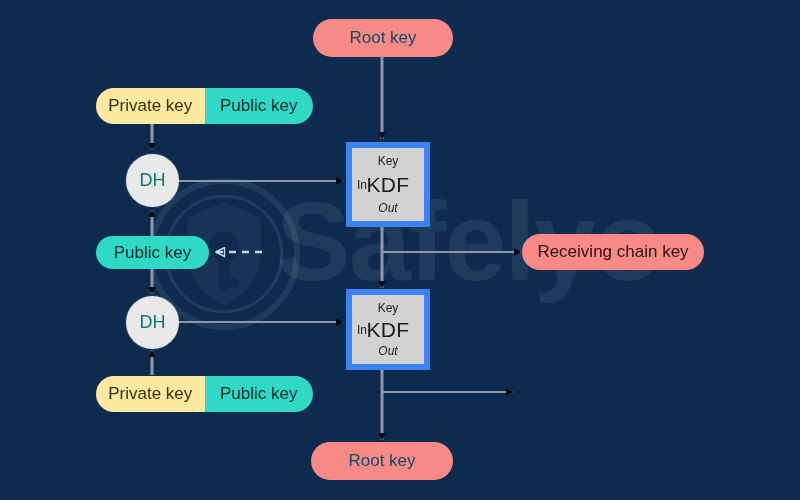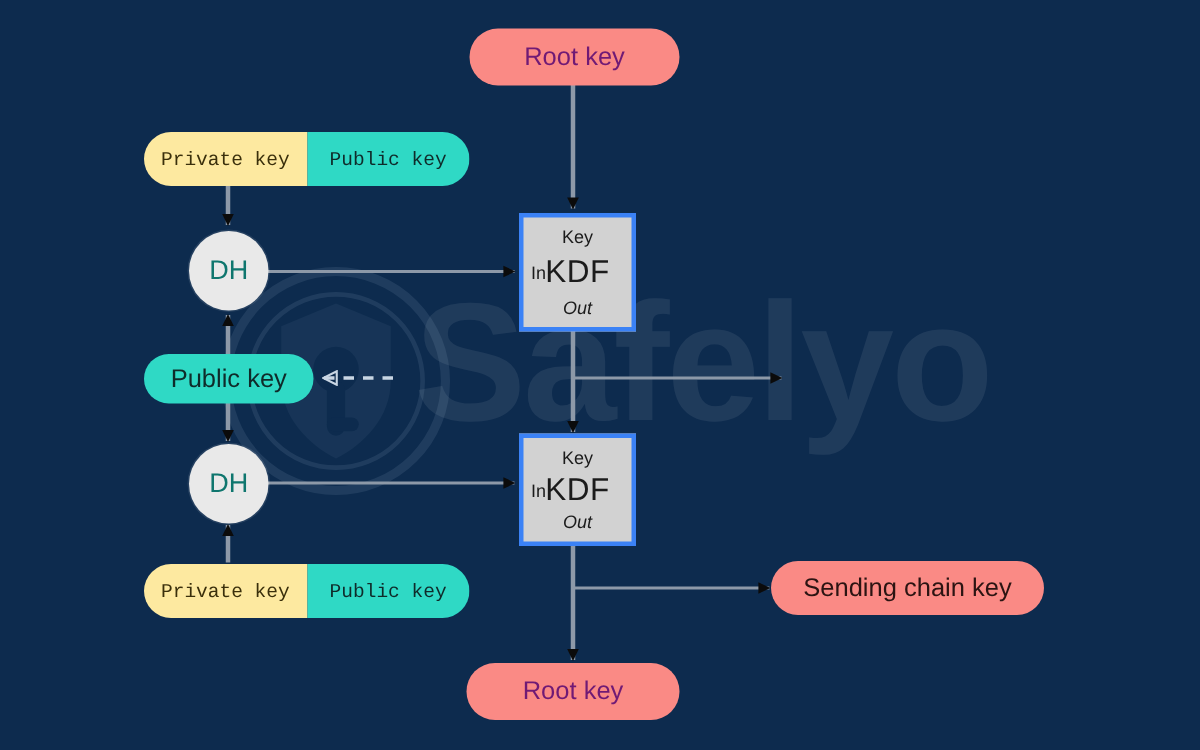--- a/index.html
+++ b/index.html
@@ -66,43 +66,42 @@
     border-radius: 999px;
     display: flex;
     align-items: center;
     justify-content: center;
     font-size: 17px;
     color: #1a1a1a;
     white-space: nowrap;
   }
   .pill-root {
     background: #fa8a85;
-    color: #701a75;
+    color: #0c4a6e;
   }
   .pill-chain {
     background: #fa8a85;
     color: #2b1412;
   }
   .pill-public {
     background: #2fd9c5;
     color: #0f2b2a;
   }
   .pill-split {
     display: flex;
     overflow: hidden;
     border-radius: 999px;
   }
   .half {
     flex: 1 1 50%;
     display: flex;
     align-items: center;
     justify-content: center;
-    font-size: 13px;
+    font-size: 17px;
     white-space: nowrap;
-    font-family: Liberation Mono, monospace;
   }
   .half-private {
     background: #fde9a0;
     color: #3a2f0b;
   }
   .half-public {
     background: #2fd9c5;
     color: #0f2b2a;
   }
 
@@ -112,21 +111,21 @@
     display: flex;
     align-items: center;
     justify-content: center;
     font-size: 18px;
     color: #0f766e;
     box-shadow: 0 0 0 1px rgba(255,255,255,0.10);
   }
 
   .kdf {
     background: #d2d2d2;
-    border: 3px solid #3b82f6;
+    border: 6px solid #3b82f6;
     position: absolute;
     z-index: 2;
   }
   .kdf .kdf-main {
     position: absolute;
     left: 0;
     right: 0;
     top: 50%;
     transform: translateY(-50%);
     text-align: center;
@@ -229,38 +228,38 @@
     <div class="kdf-key">Key</div>
     <div class="kdf-in">In</div>
     <div class="kdf-main">KDF</div>
     <div class="kdf-out">Out</div>
   </div>
 
   <div class="node pill pill-public" style="left:96px; top:236px; width:113px; height:33px;">
     <span>Public key</span>
   </div>
 
+  <div class="node pill pill-chain" style="left:522px; top:234px; width:182px; height:36px;">
+    <span>Receiving chain key</span>
+  </div>
 
   <div class="node dh" style="left:126px; top:296px; width:53px; height:53px;">
     <span>DH</span>
   </div>
 
   <div class="kdf" style="left:346px; top:289px; width:72px; height:69px;">
     <div class="kdf-key">Key</div>
     <div class="kdf-in">In</div>
     <div class="kdf-main">KDF</div>
     <div class="kdf-out">Out</div>
   </div>
 
   <div class="node pill-split" style="left:96px; top:376px; width:217px; height:36px;">
     <div class="half half-private">Private key</div>
     <div class="half half-public">Public key</div>
   </div>
 
-  <div class="node pill pill-chain" style="left:514px; top:374px; width:182px; height:36px;">
-    <span>Sending chain key</span>
-  </div>
 
   <div class="node pill pill-root" style="left:311px; top:442px; width:142px; height:38px;">
     <span>Root key</span>
   </div>
 
 </div>
 
 </body></html>

